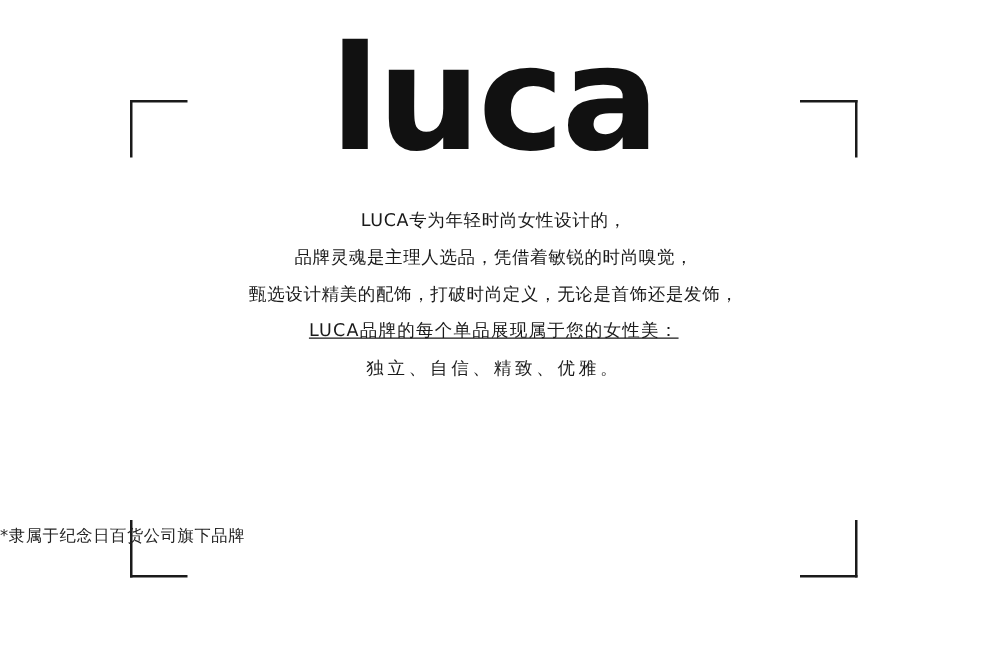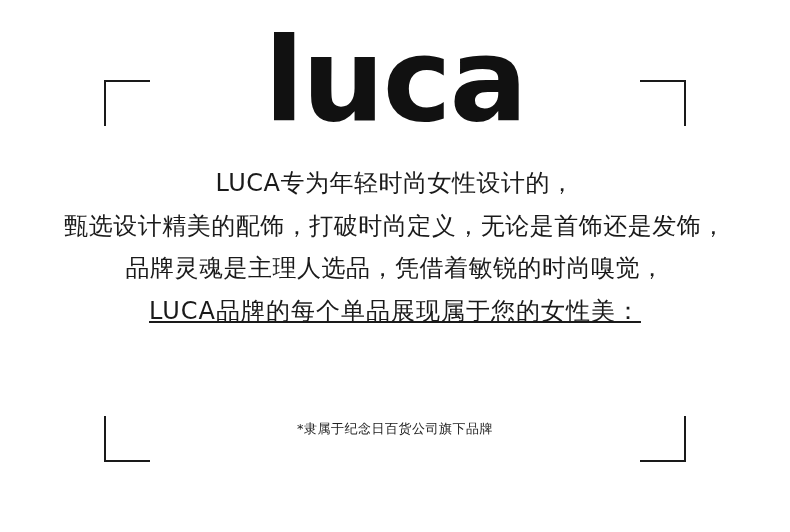--- a/index.html
+++ b/index.html
@@ -74,40 +74,39 @@
   .body-copy {
     position: absolute;
     top: 168px;
     left: 40px;
     right: 40px;
     text-align: center;
   }
   .body-copy p {
     margin: 0 0 11px 0;
     font-family: "DejaVu Sans", sans-serif;
-    font-size: 24px;
+    font-size: 14px;
     line-height: 1.32;
     letter-spacing: 0.5px;
     color: #1a1a1a;
     white-space: nowrap;
   }
   .body-copy p.highlight {
     letter-spacing: 1px;
     text-decoration: underline;
   }
   .body-copy p.short {
     letter-spacing: 3px;
   }
 
   .footnote {
     position: absolute;
     left: 0;
     right: 0;
     top: 420px;
-    text-align: center;
     font-family: "DejaVu Sans", sans-serif;
     font-size: 13px;
     letter-spacing: 0.5px;
     color: #222222;
   }
 </style>
 </head>
 <body>
 
 <div class="page">
@@ -116,20 +115,21 @@
   <div class="corner corner-tr"></div>
   <div class="corner corner-bl"></div>
   <div class="corner corner-br"></div>
 
   <div class="brand-wrap">
     <span class="brand">luca</span>
   </div>
 
   <div class="body-copy">
     <p>LUCA专为年轻时尚女性设计的，</p>
+    <p>品牌灵魂是主理人选品，凭借着敏锐的时尚嗅觉，</p>
     <p>甄选设计精美的配饰，打破时尚定义，无论是首饰还是发饰，</p>
-    <p>品牌灵魂是主理人选品，凭借着敏锐的时尚嗅觉，</p>
     <p class="highlight">LUCA品牌的每个单品展现属于您的女性美：</p>
+    <p class="short">独立、自信、精致、优雅。</p>
   </div>
 
   <div class="footnote">*隶属于纪念日百货公司旗下品牌</div>
 
 </div>
 
 </body></html>

